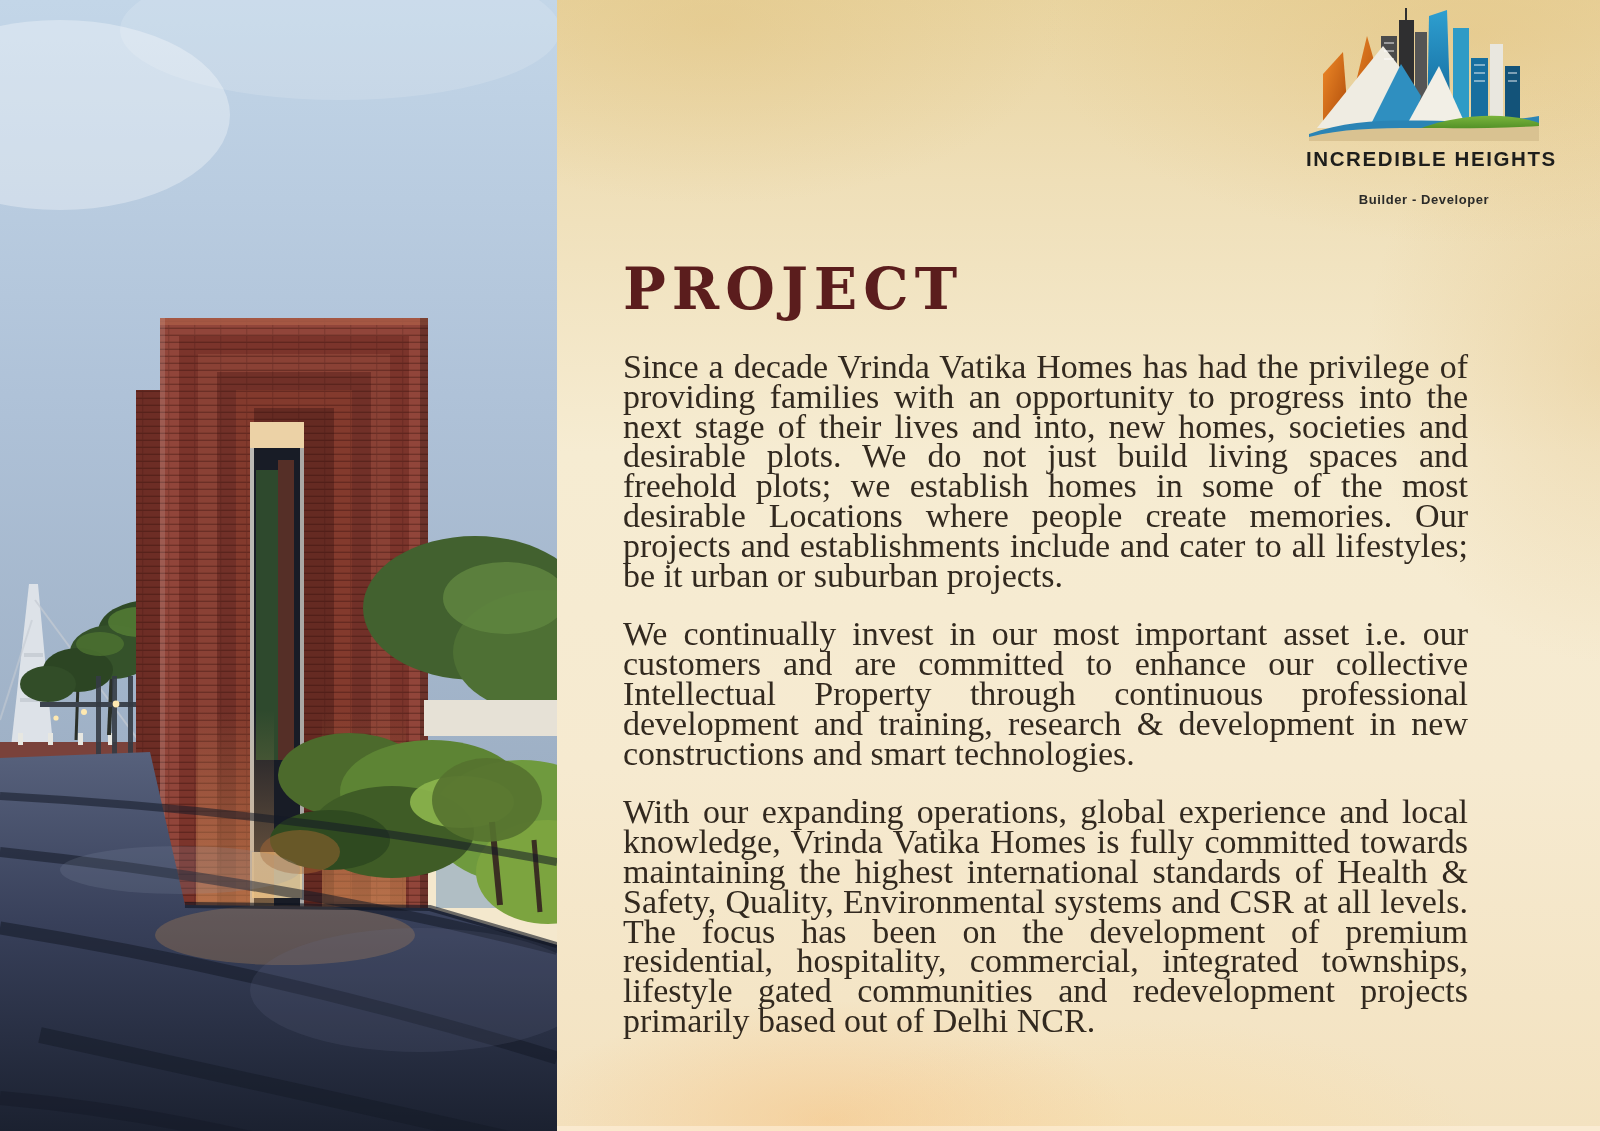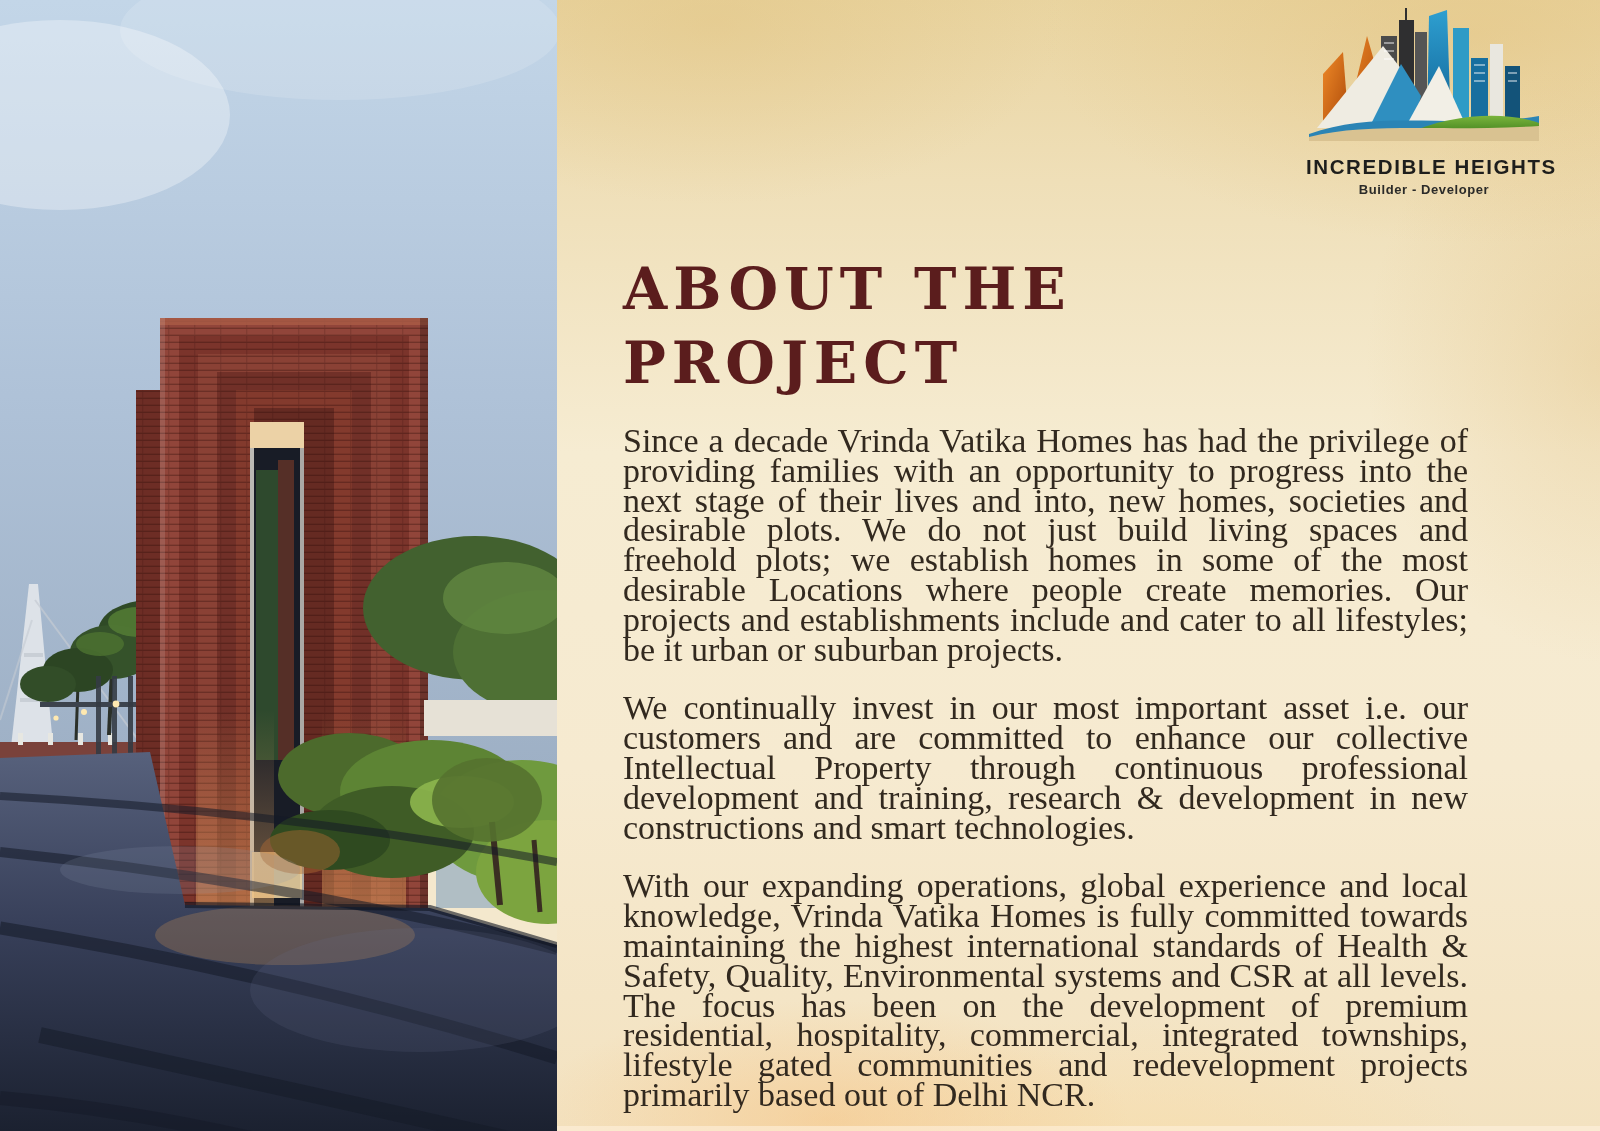--- a/index.html
+++ b/index.html
@@ -26,23 +26,23 @@
   .content{position:relative;padding:0 132px 0 66px;width:845px;}
   .title{font-family:"DejaVu Serif",serif;font-weight:bold;color:var(--heading-color);
       font-size:57px;line-height:74px;letter-spacing:6px;margin:252px 0 26px 0;}
   .title span{display:block;}
   .bodytext p{font-size:34px;line-height:29.8px;color:var(--body-color);
       text-align:justify;margin:0 0 29px 0;}
 
   
   .brand{position:absolute;right:58px;top:6px;width:236px;text-align:center;}
   .brand-name{font-family:"Liberation Sans",sans-serif;font-weight:bold;font-size:20.5px;
-      letter-spacing:1.6px;color:var(--logo-text);margin-top:10px;white-space:nowrap;}
+      letter-spacing:1.6px;color:var(--logo-text);margin-top:2px;white-space:nowrap;}
   .brand-tagline{font-family:"Liberation Sans",sans-serif;font-weight:bold;font-size:13px;
-      letter-spacing:.6px;color:#2b2b29;margin-top:3px;}
+      letter-spacing:.6px;color:#2b2b29;margin-top:21px;}
 </style>
 </head>
 <body style="--heading-color: #5b1d1d; --body-color: #32291f; --logo-text: #1e1e1c;">
 
 <div class="page">
 
   <div class="photo">
     <svg width="557" height="1131" viewBox="0 0 557 1131">
       <defs>
         <linearGradient id="skyG" x1="0" y1="0" x2="0" y2="1">
@@ -213,21 +213,20 @@
         <path d="M0,128 C70,102 150,124 230,110 L230,133 L0,133 Z" fill="#2b84b5"></path>
         <path d="M95,129 C145,106 200,106 230,117 L230,130 L95,130 Z" fill="url(#grG)"></path>
         <path d="M0,131 C60,116 130,126 230,120 L230,135 L0,135 Z" fill="#d9c291"></path>
       </svg>
       <div class="brand-name">INCREDIBLE HEIGHTS</div>
       <div class="brand-tagline">Builder  -  Developer</div>
     </div>
 
     <div class="content">
       <h1 class="title">
-        <span>ABOUT THE</span>
         <span>PROJECT</span>
       </h1>
       <div class="bodytext">
         <p>Since a decade Vrinda Vatika Homes has had the privilege of providing families with an opportunity to progress into the next stage of their lives and into, new homes, societies and desirable plots. We do not just build living spaces and freehold plots; we establish homes in some of the most desirable Locations where people create memories. Our projects and establishments include and cater to all lifestyles; be it urban or suburban projects.</p>
         <p>We continually invest in our most important asset i.e. our customers and are committed to enhance our collective Intellectual Property through continuous professional development and training, research &amp; development in new constructions and smart technologies.</p>
         <p>With our expanding operations, global experience and local knowledge, Vrinda Vatika Homes is fully committed towards maintaining the highest international standards of Health &amp; Safety, Quality, Environmental systems and CSR at all levels. The focus has been on the development of premium residential, hospitality, commercial, integrated townships, lifestyle gated communities and redevelopment projects primarily based out of Delhi NCR.</p>
       </div>
     </div>
   </div>
 </div>

